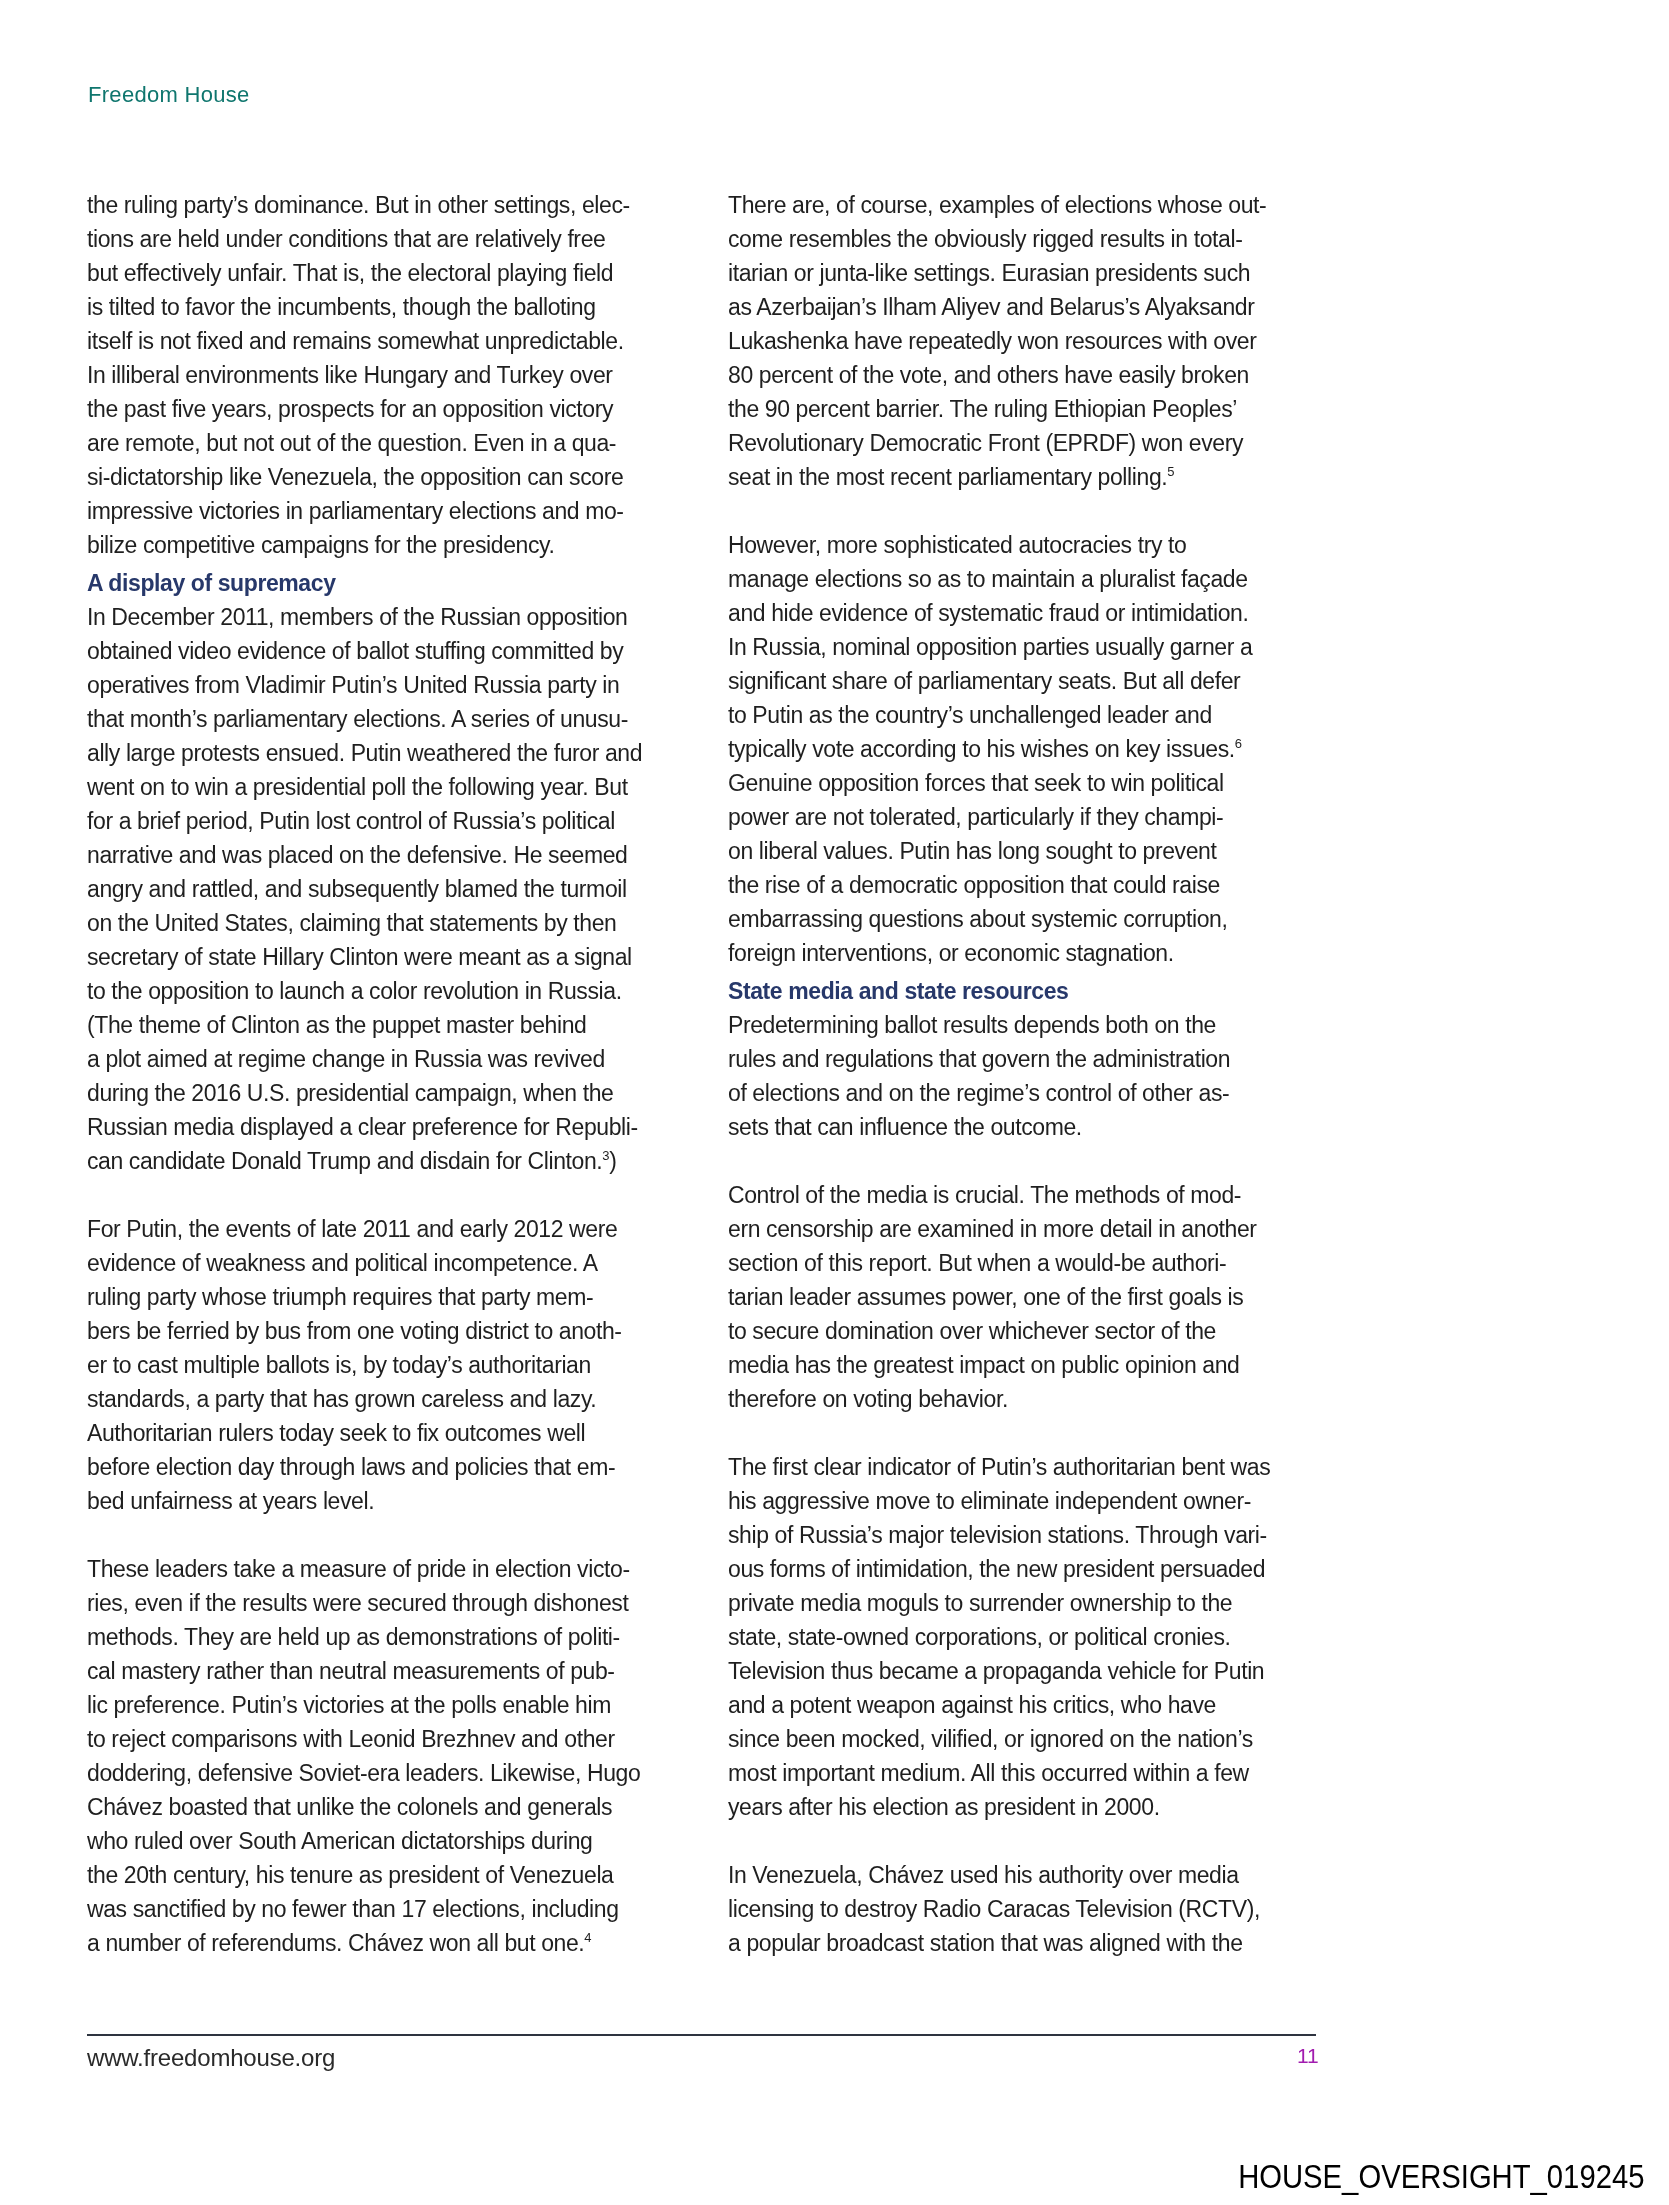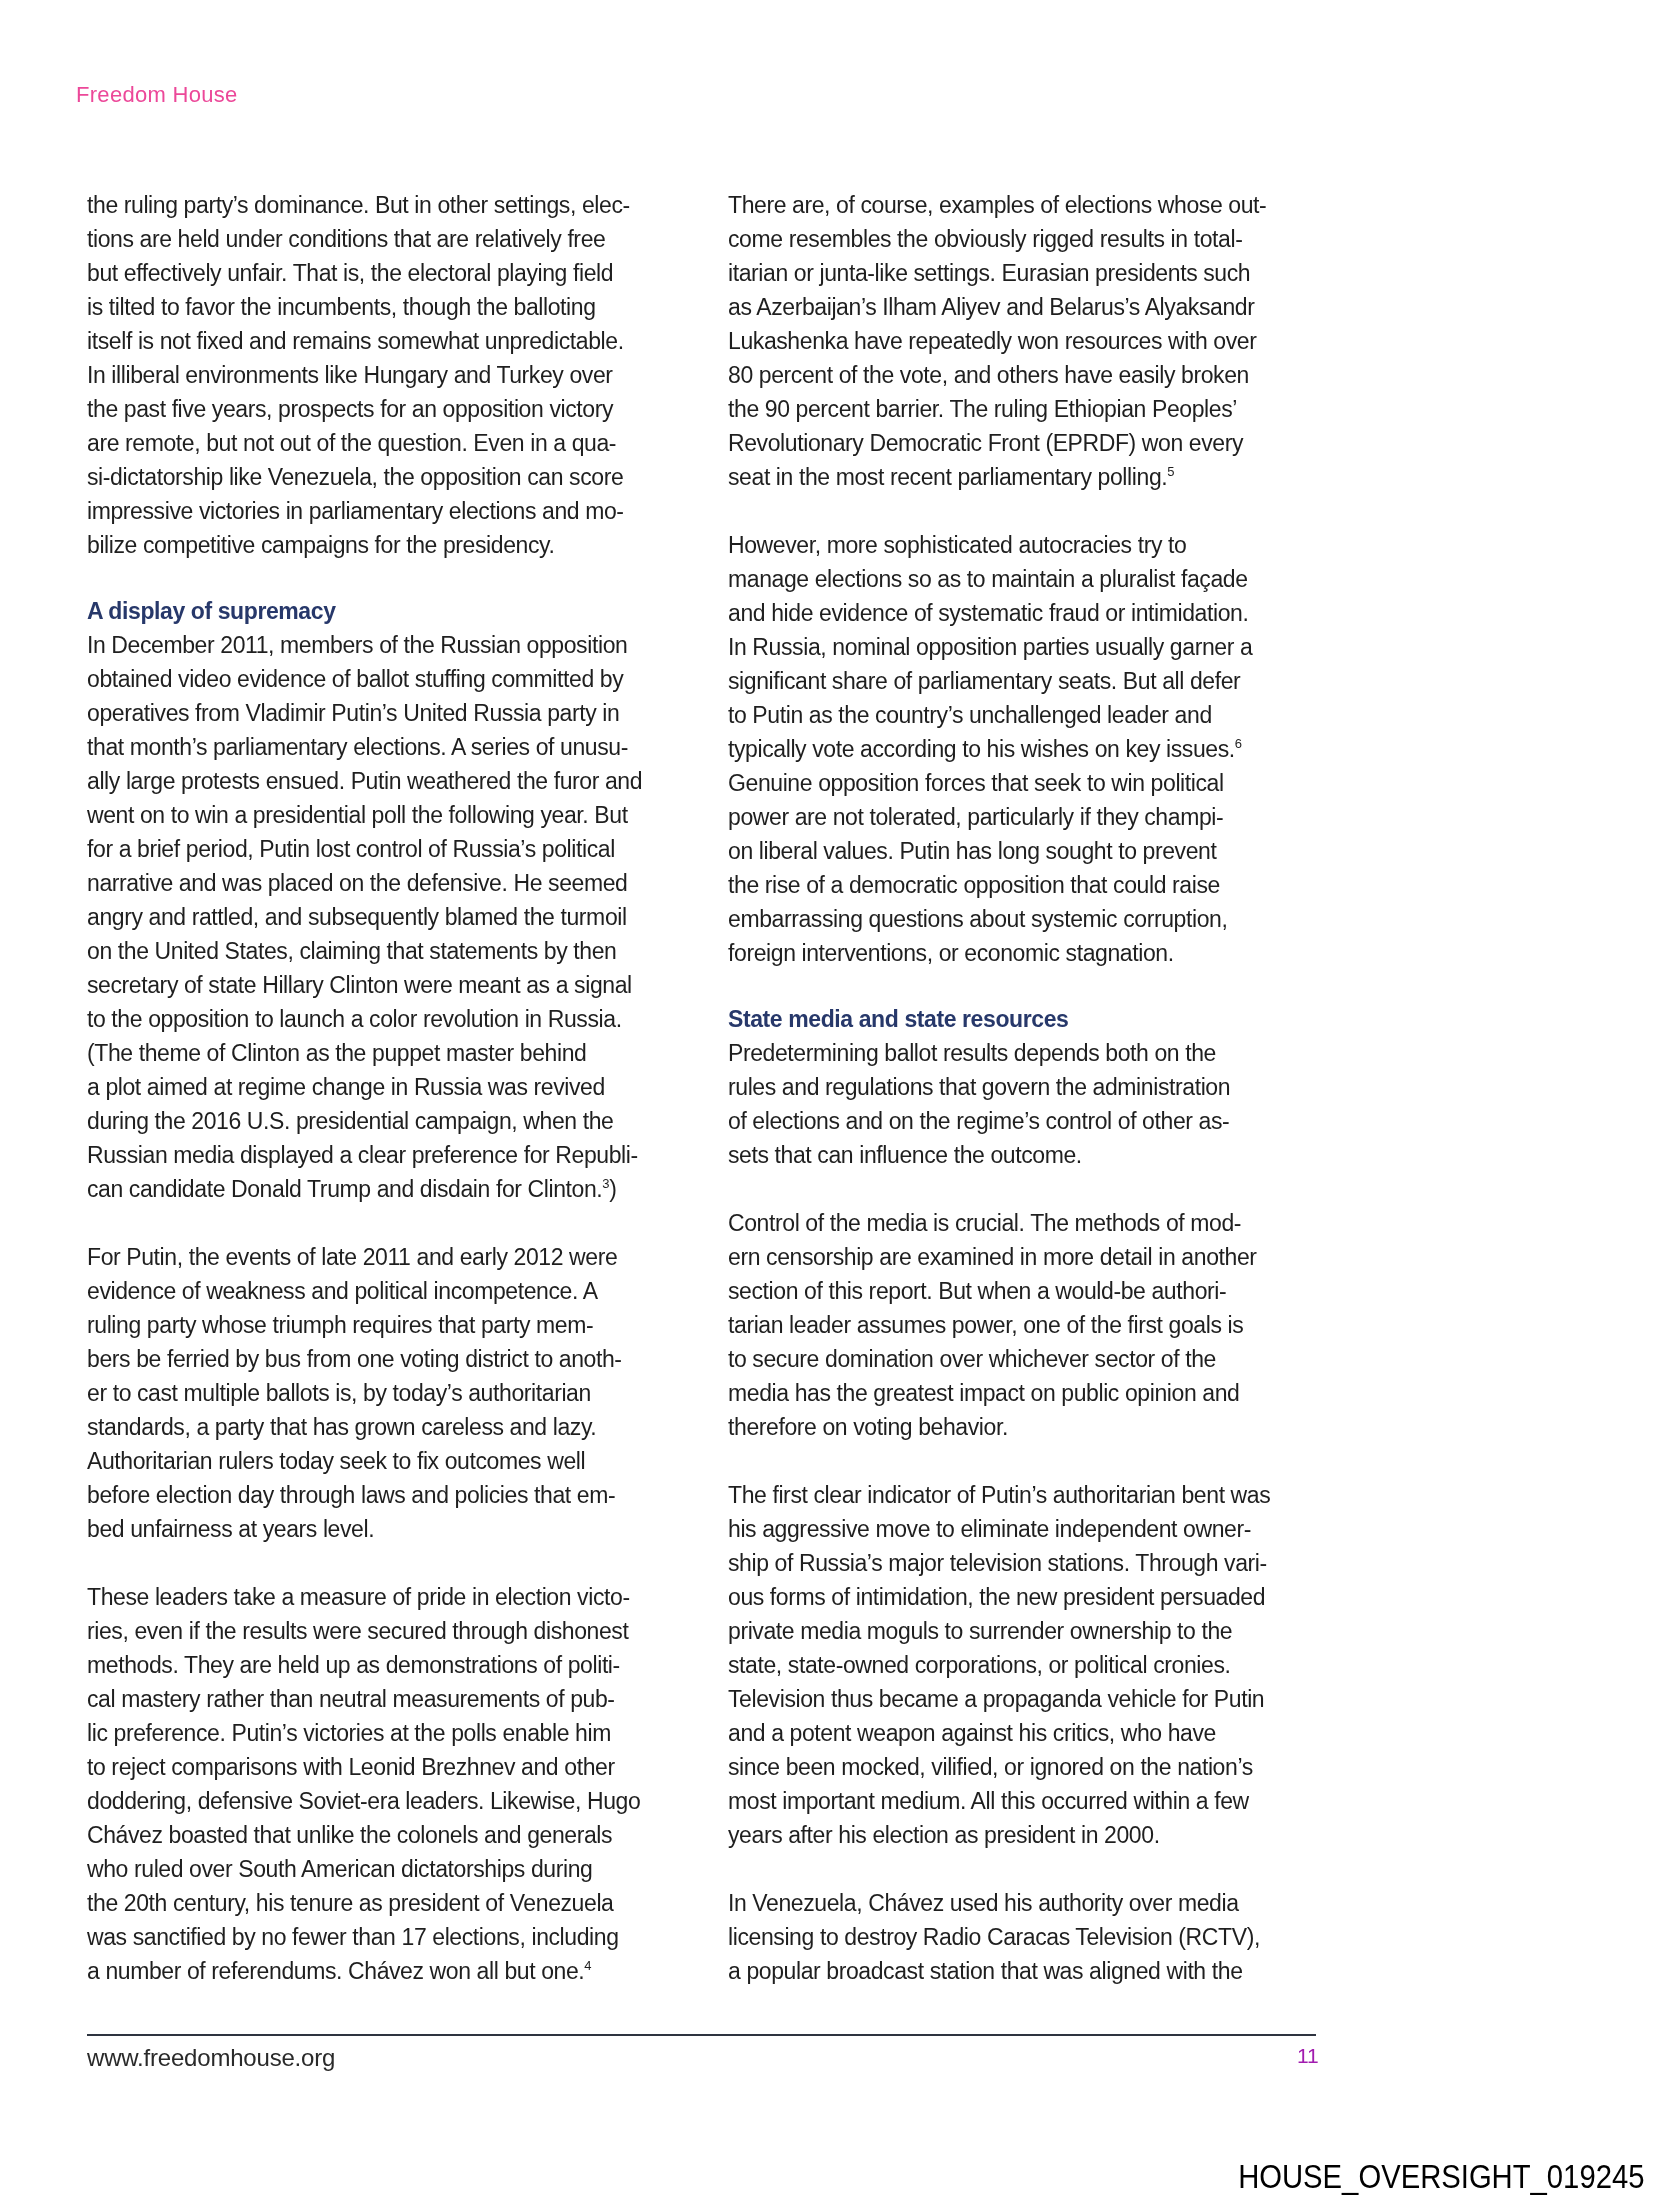--- a/index.html
+++ b/index.html
@@ -1,27 +1,27 @@
 <!DOCTYPE html>
 <html style="font-size:10.5px"><head>
 <meta charset="utf-8">
 <style>
   html, body { margin: 0; padding: 0; background: #ffffff; }
   body { width: 1669px; height: 2205px; position: relative; overflow: hidden;
          font-family: "Liberation Sans", sans-serif; color: #222222; }
-  .running-head { position: absolute; left: 76px; top: 82px; font-size: 22px;
-                  color: #ec4899; font-weight: normal; letter-spacing: 0.3px; }
+  .running-head { position: absolute; left: 88px; top: 82px; font-size: 22px;
+                  color: #0f766e; font-weight: normal; letter-spacing: 0.3px; }
   .col { position: absolute; top: 188px; width: 589px; }
   .col.left { left: 87px; }
   .col.right { left: 728px; }
   .line { height: 34px; line-height: 34px; font-size: 23px; white-space: nowrap;
           font-family: "Liberation Sans", sans-serif; color: #1f1f1f; letter-spacing: -0.4px; }
   .line.blank { height: 34px; }
   .heading { height: 34px; line-height: 34px; font-size: 23px; font-weight: bold;
-             color: #27386a; margin-top: 32px; letter-spacing: -0.4px; white-space: nowrap; }
+             color: #27386a; margin-top: 4px; letter-spacing: -0.4px; white-space: nowrap; }
   sup { font-size: 13px; line-height: 0; vertical-align: super; }
   .rule { position: absolute; left: 87px; top: 2034px; width: 1229px; height: 2px;
           background: #2e3440; }
   .footer-url { position: absolute; left: 87px; top: 2044px; font-size: 24px; color: #2a2a2a; letter-spacing: -0.2px; }
   .page-number { position: absolute; left: 1297px; top: 2044px; font-size: 21px; color: #a21caf; }
   .bates { position: absolute; right: 25px; top: 2157px; font-size: 34px; color: #000000;
            font-family: "Liberation Sans", sans-serif; letter-spacing: 0px; transform: scaleX(0.86); transform-origin: right top; }
 </style>
 </head>
 <body>

